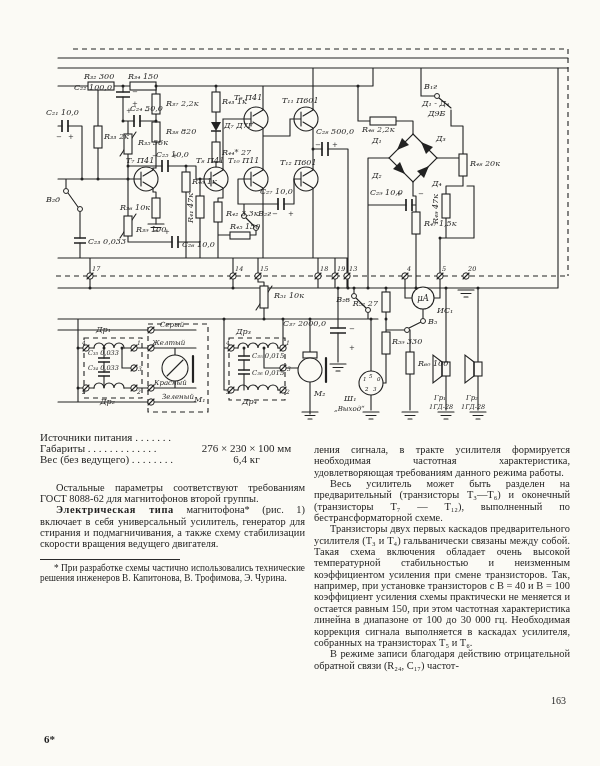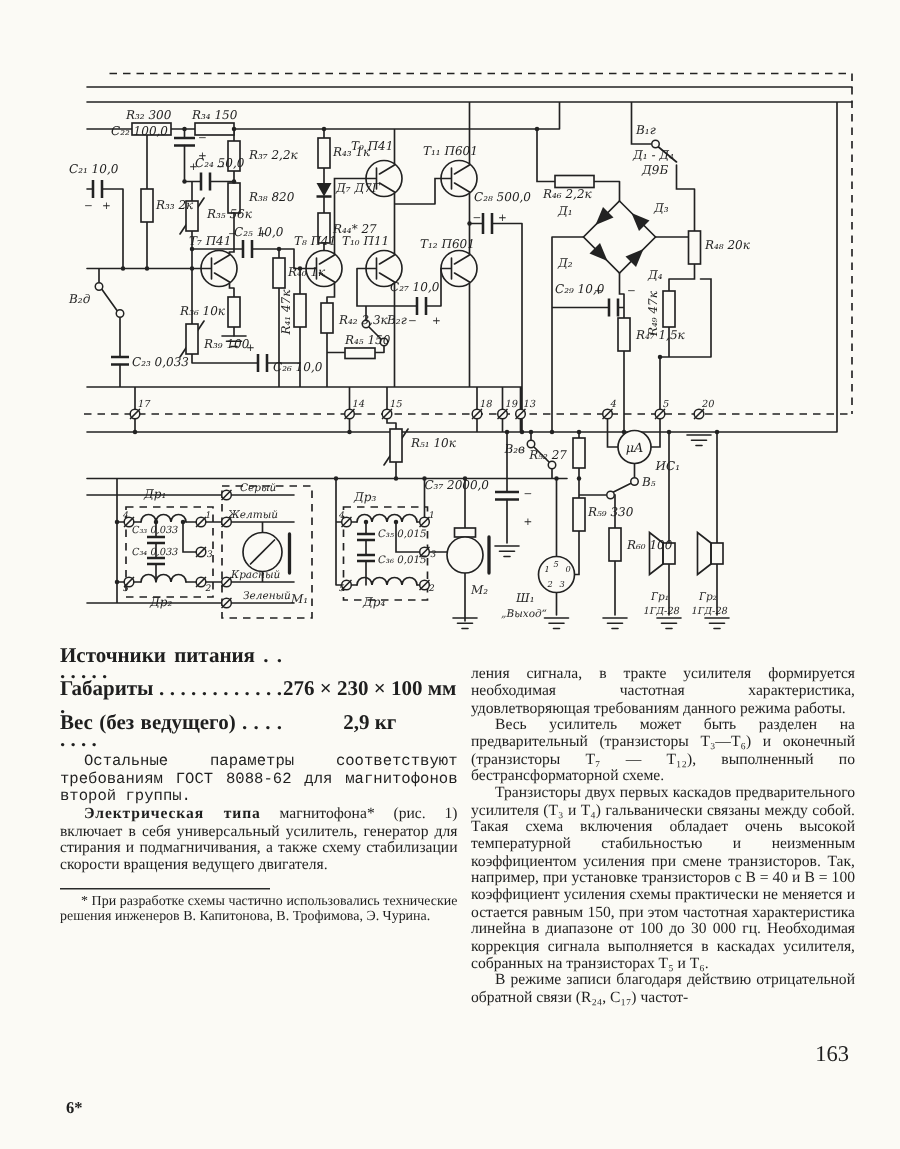--- a/index.html
+++ b/index.html
@@ -12,31 +12,31 @@
   .cap{stroke:#222;stroke-width:1.7;fill:none;stroke-linecap:butt;}
   .dash{stroke:#222;stroke-width:1.1;fill:none;stroke-dasharray:5 4;}
   .rr{stroke:#222;stroke-width:1.1;fill:#fbfaf5;}
   .sym{stroke:#222;stroke-width:1.1;fill:none;}
   .symf{stroke:#222;stroke-width:1.1;fill:#fbfaf5;}
   .ink{fill:#222;stroke:none;}
   .term{stroke:#222;stroke-width:1;fill:#fbfaf5;}
   .col{position:absolute;top:432px;width:265px;font-size:10.4px;line-height:11.35px;text-align:justify;}
   .col-left{left:40px;}
   .col-right{left:314px;width:256px;margin-top:12px;}
-  .spec-row{display:flex;font-size:14px;line-height:11.2px;font-weight:bold;}
+  .spec-row{display:flex;font-size:11px;line-height:11.2px;}
   .spec-label{width:148px;flex:0 0 148px;}
   .spec-value{flex:1;text-align:center;white-space:pre-line;}
   p{margin:0;}
   .ind{text-indent:16px;}
-  .mt{margin-top:4px;font-family:Liberation Mono, monospace;}
+  .mt{margin-top:16px;}
   .b{font-weight:bold;letter-spacing:.6px;}
   .fnrule{width:140px;border-top:1px solid #2a2a2a;margin:9px 0 3px 0;}
   .footnote{font-size:9.3px;line-height:10.6px;text-align:justify;text-indent:14px;}
   .sig{position:absolute;left:44px;top:733px;font-size:11px;font-weight:bold;}
-  .pgnum{position:absolute;right:34px;top:695px;font-size:15px;}
+  .pgnum{position:absolute;right:34px;top:695px;font-size:10px;}
 </style>
 </head>
 <body>
 
 <div class="page">
 
   <svg class="schematic" width="540" height="398" viewBox="0 0 540 398">
 
     <path class="dash" d="M35,23 H530 M530,23 V250 M18,250 H530"></path>
     <rect class="dash" x="46" y="312" width="58" height="60"></rect>
@@ -443,21 +443,21 @@
     <div>
       <div class="spec-row">
         <span class="spec-label">Источники питания . . . . . . .</span>
       </div>
       <div class="spec-row">
         <span class="spec-label">Габариты . . . . . . . . . . . . .</span>
         <span class="spec-value">276 × 230 × 100 мм</span>
       </div>
       <div class="spec-row">
         <span class="spec-label">Вес (без ведущего) . . . . . . . .</span>
-        <span class="spec-value">2,9 кг</span>
+        <span class="spec-value">6,4 кг</span>
       </div>
     </div>
     <p class="ind mt">Остальные параметры соответствуют требованиям ГОСТ 8088-62 для магнитофонов второй группы.</p>
     <p class="ind"><span class="b">Электрическая типа</span><span> магнитофона* (рис. 1) включает в себя универсальный усилитель, генератор для стирания и подмагничивания, а также схему стабилизации скорости вращения ведущего двигателя.</span></p>
     <div class="fnrule"></div>
     <p class="footnote">* При разработке схемы частично использовались технические решения инженеров В. Капитонова, В. Трофимова, Э. Чурина.</p>
   </div>
 
   <div class="col col-right">
     <p>ления сигнала, в тракте усилителя формируется необходимая частотная характеристика, удовлетворяющая требованиям данного режима работы.</p>

